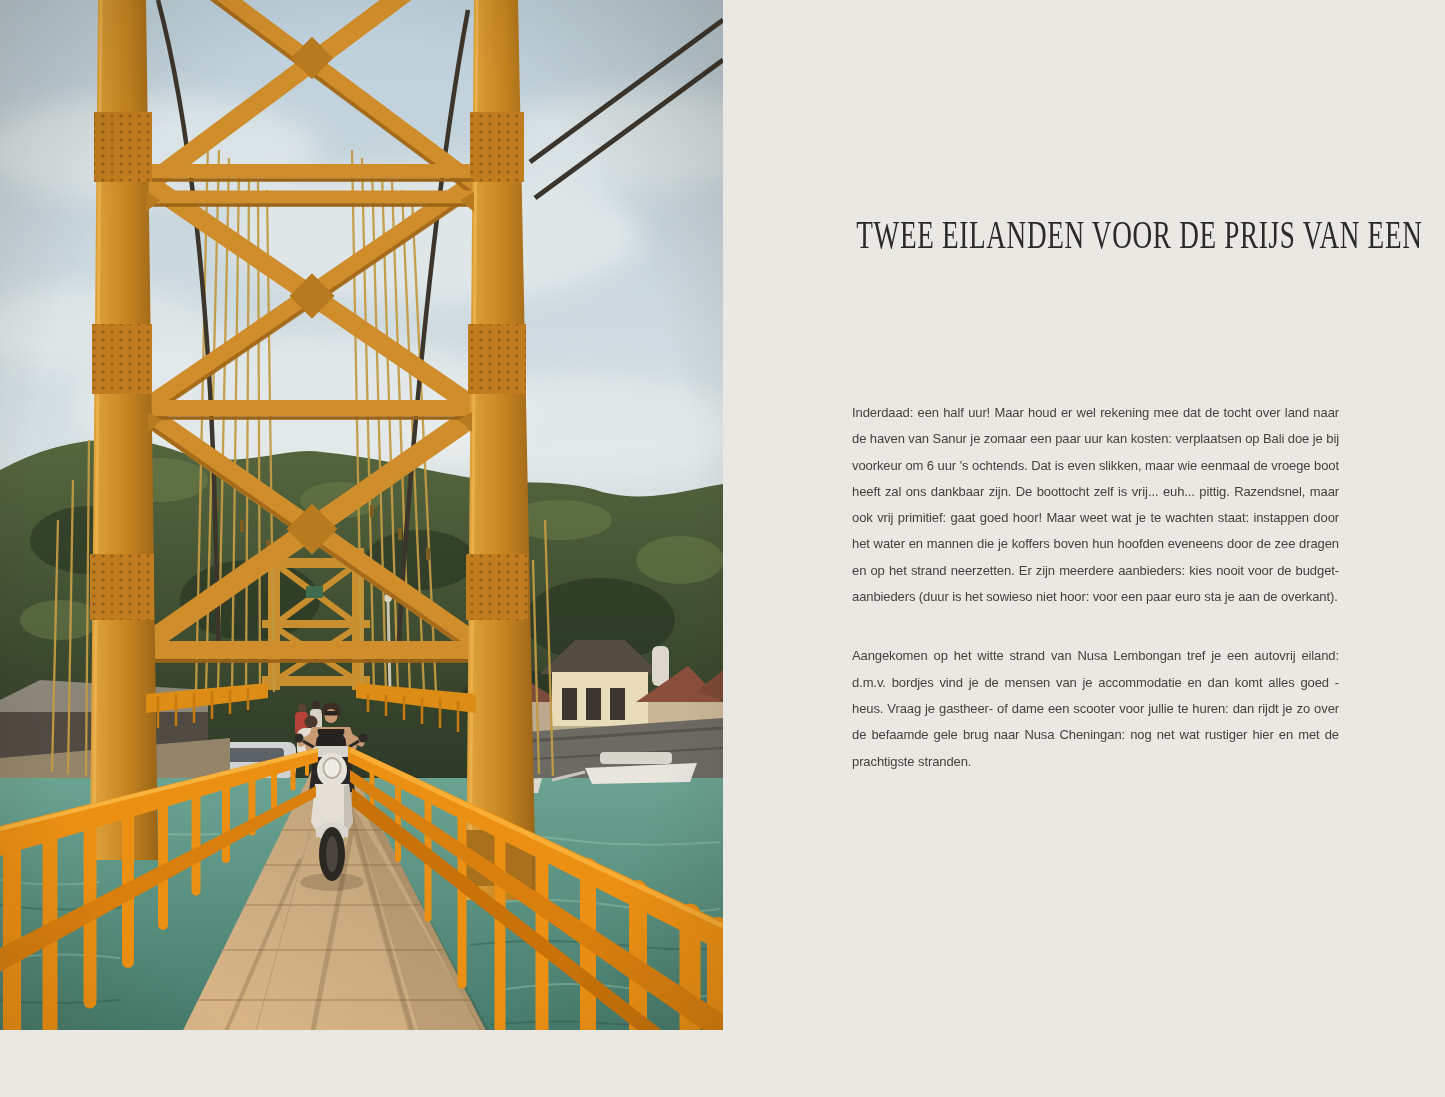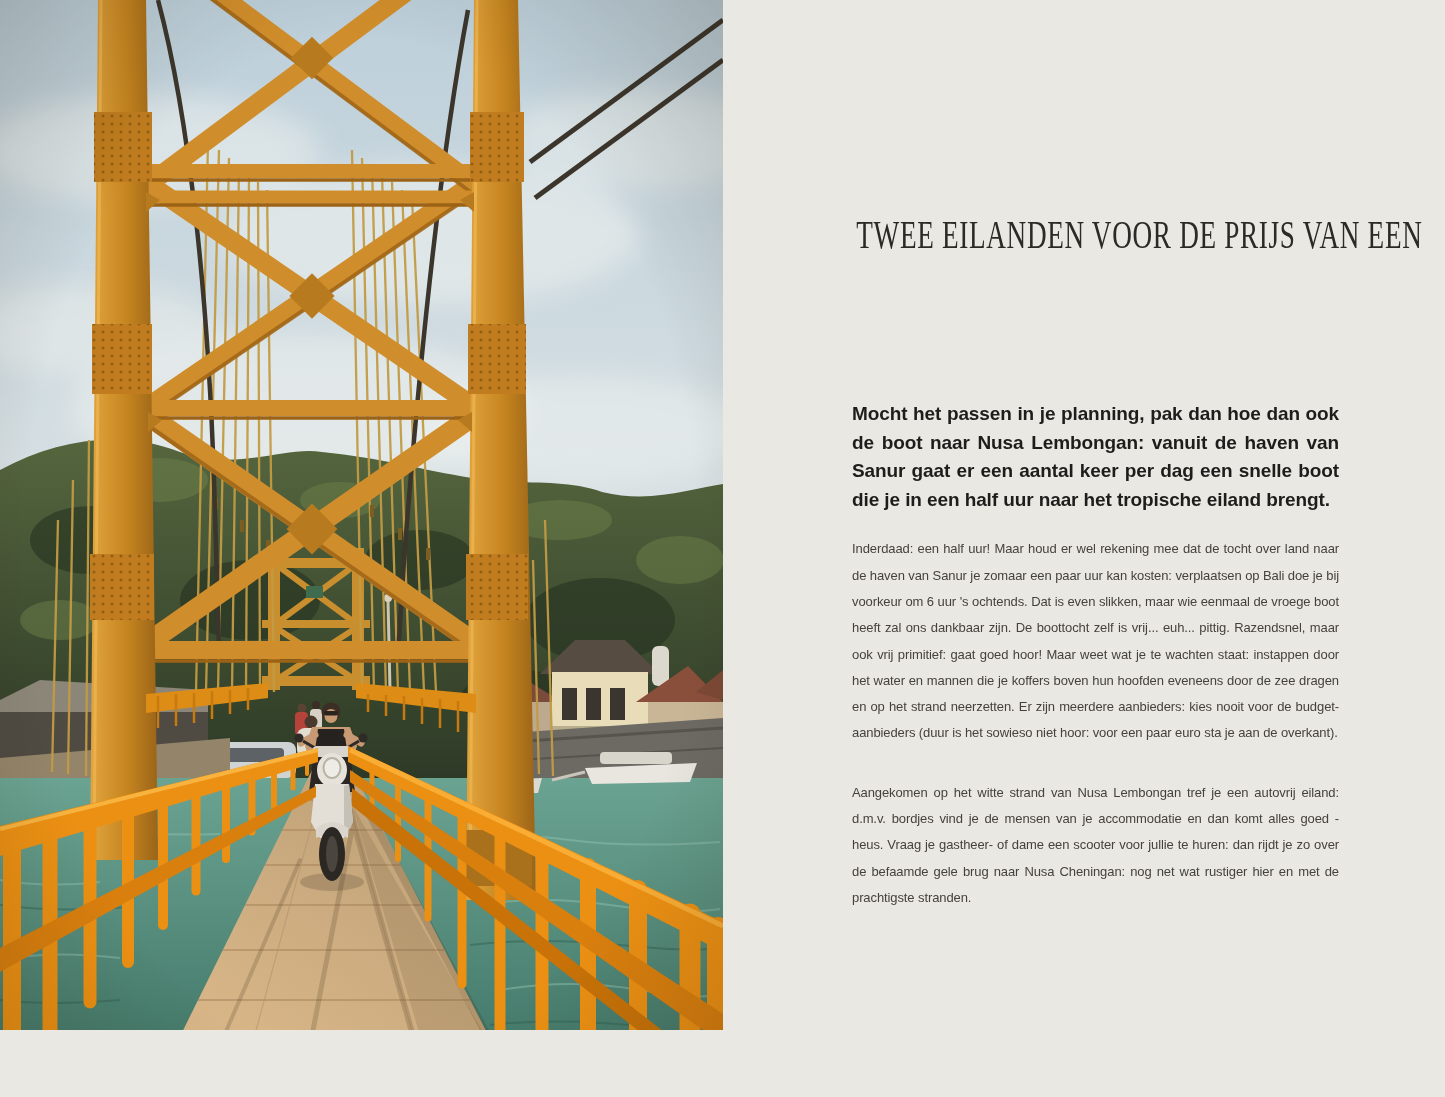--- a/index.html
+++ b/index.html
@@ -412,19 +412,18 @@
 
       <rect x="0" y="0" width="723" height="1097" fill="url(#vign)"></rect>
     </svg>
   </figure>
 
   <section class="page">
     <div class="title-wrap">
       <h1 class="title">TWEE EILANDEN VOOR DE PRIJS VAN EEN</h1>
     </div>
     <div class="content">
-      <p class="intro">Mocht het passen in je planning, pak dan hoe dan ook de boot naar Nusa Lembongan: vanuit de haven van Sanur gaat er een aantal keer per dag een snelle boot die je in een half uur naar het tropische eiland brengt.</p>
       <p class="body-par">Inderdaad: een half uur! Maar houd er wel rekening mee dat de tocht over land naar de haven van Sanur je zomaar een paar uur kan kosten: verplaatsen op Bali doe je bij voorkeur om 6 uur 's ochtends. Dat is even slikken, maar wie eenmaal de vroege boot heeft zal ons dankbaar zijn. De boottocht zelf is vrij... euh... pittig. Razendsnel, maar ook vrij primitief: gaat goed hoor! Maar weet wat je te wachten staat: instappen door het water en mannen die je koffers boven hun hoofden eveneens door de zee dragen en op het strand neerzetten. Er zijn meerdere aanbieders: kies nooit voor de budget-aanbieders (duur is het sowieso niet hoor: voor een paar euro sta je aan de overkant).</p>
       <p class="body-par">Aangekomen op het witte strand van Nusa Lembongan tref je een autovrij eiland: d.m.v. bordjes vind je de mensen van je accommodatie en dan komt alles goed - heus. Vraag je gastheer- of dame een scooter voor jullie te huren: dan rijdt je zo over de befaamde gele brug naar Nusa Cheningan: nog net wat rustiger hier en met de prachtigste stranden.</p>
     </div>
   </section>
 
 </div>
 
 </body></html>

